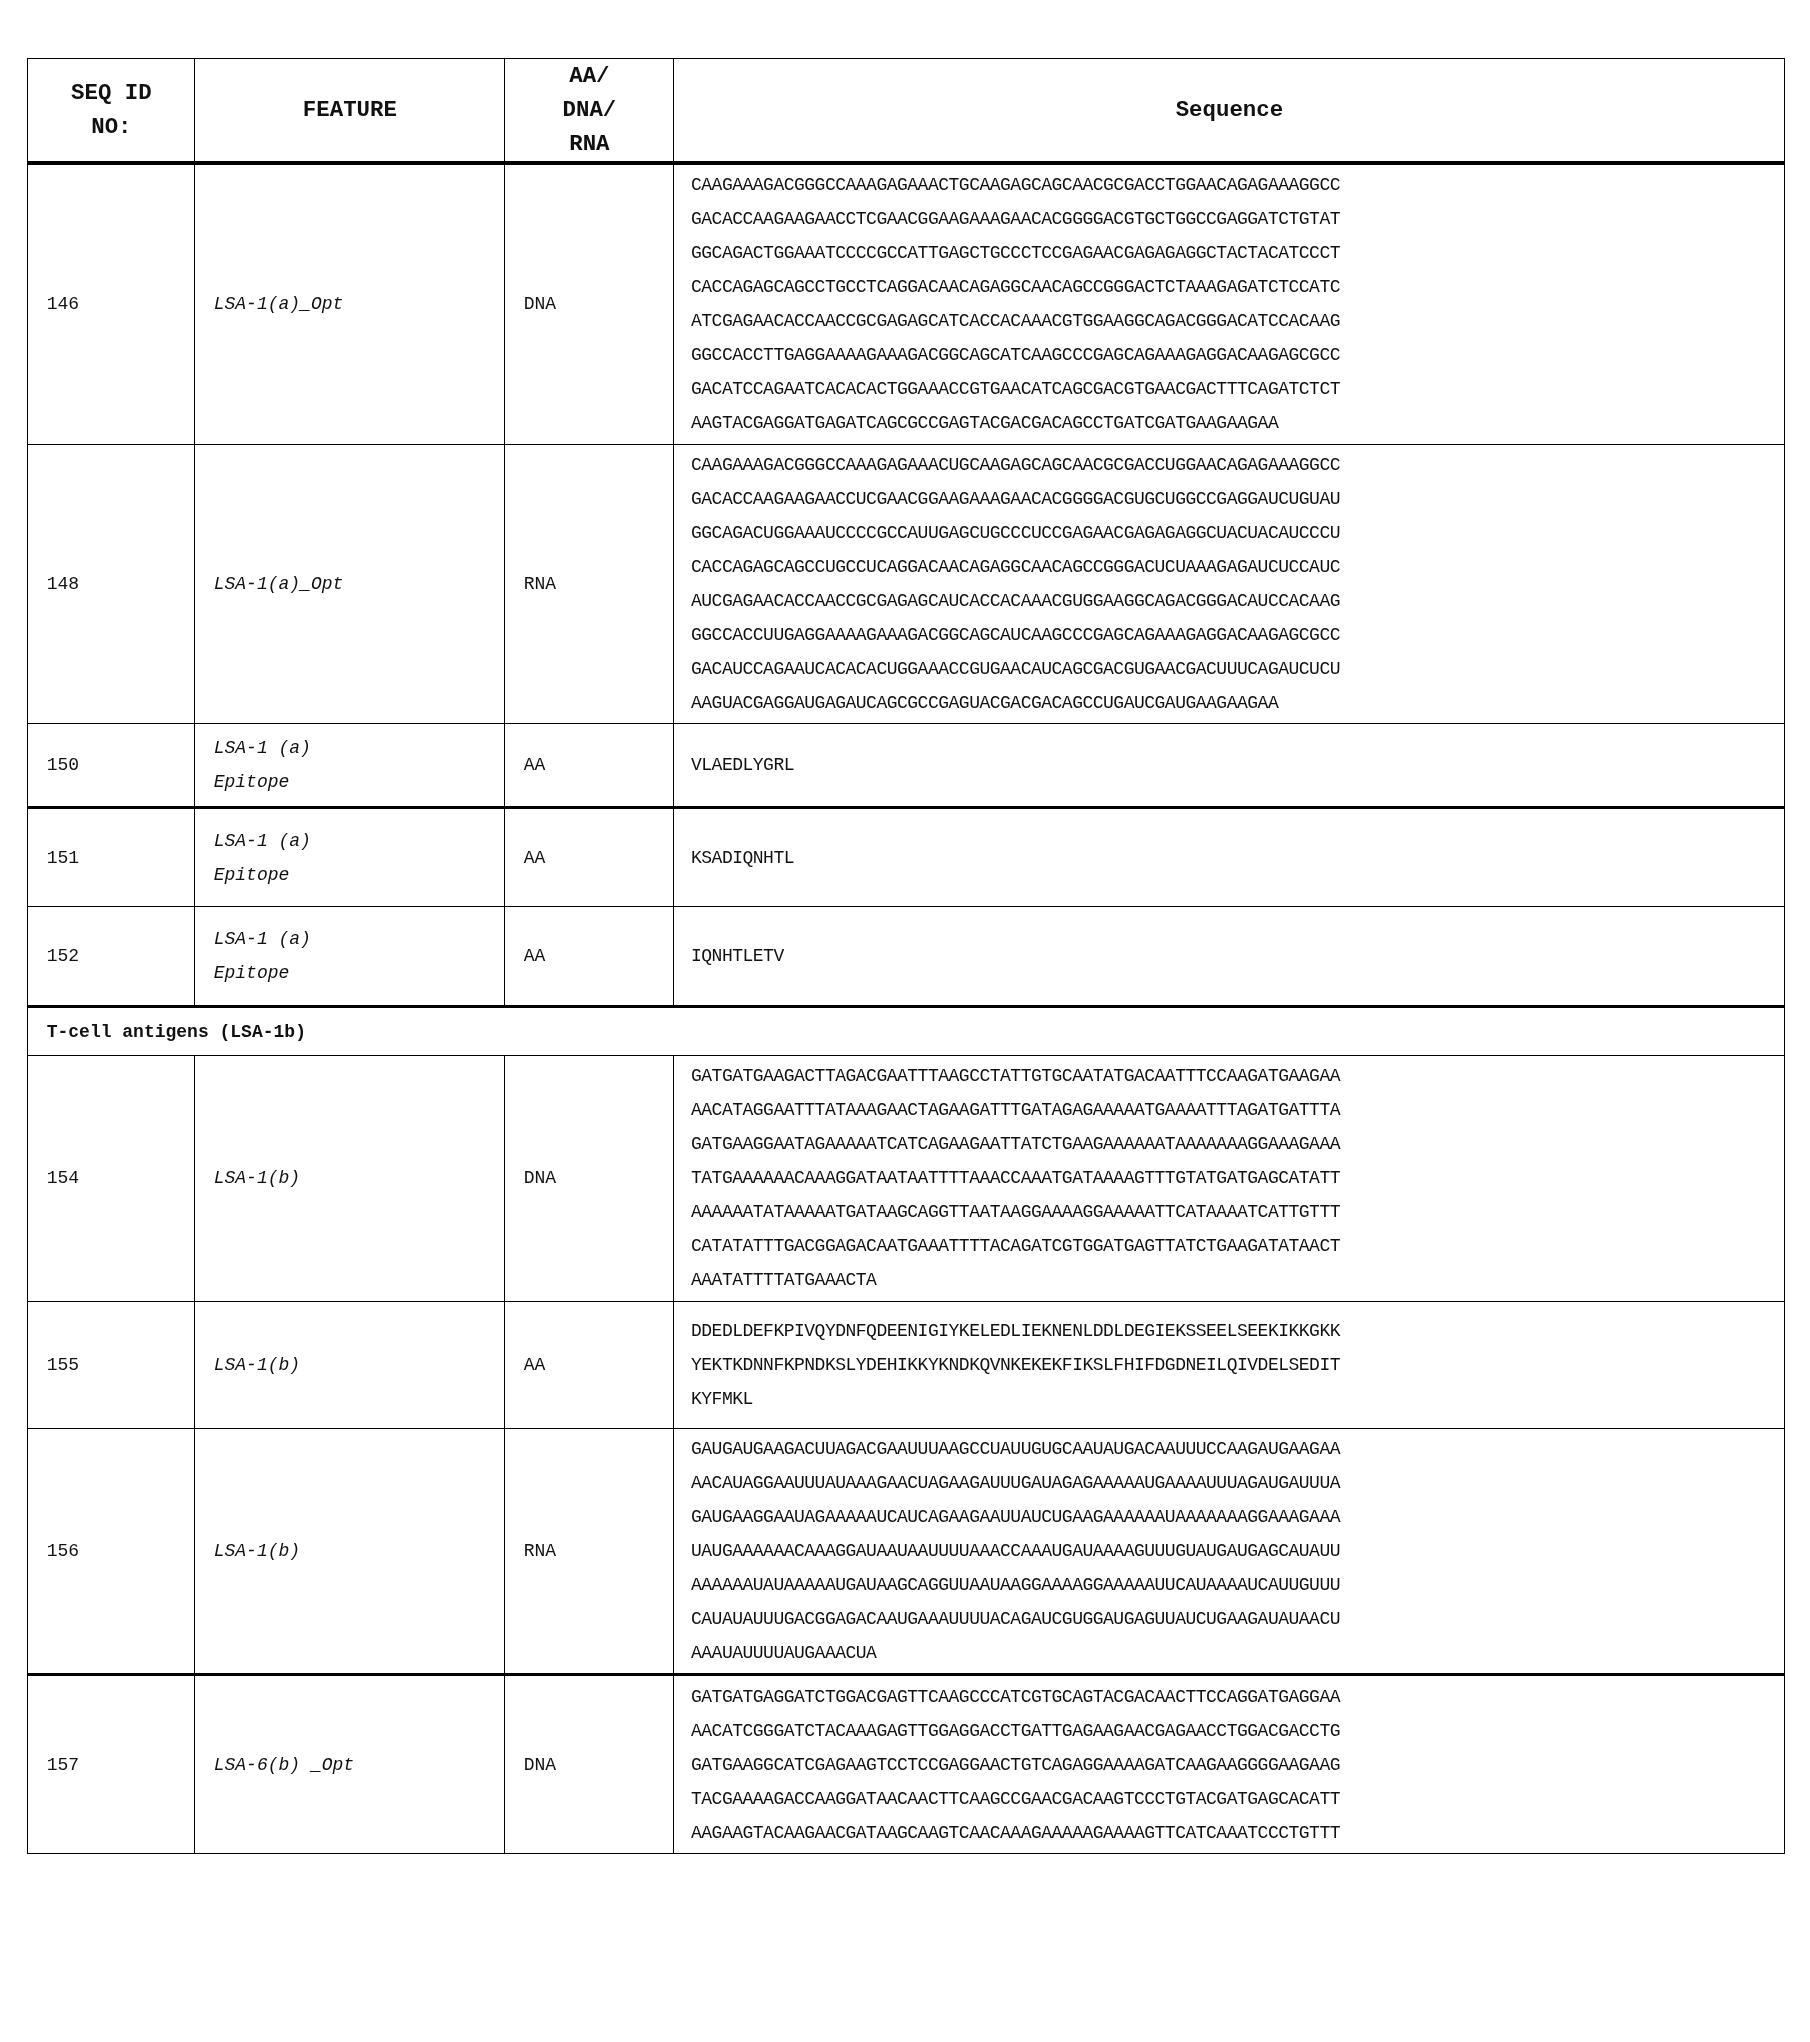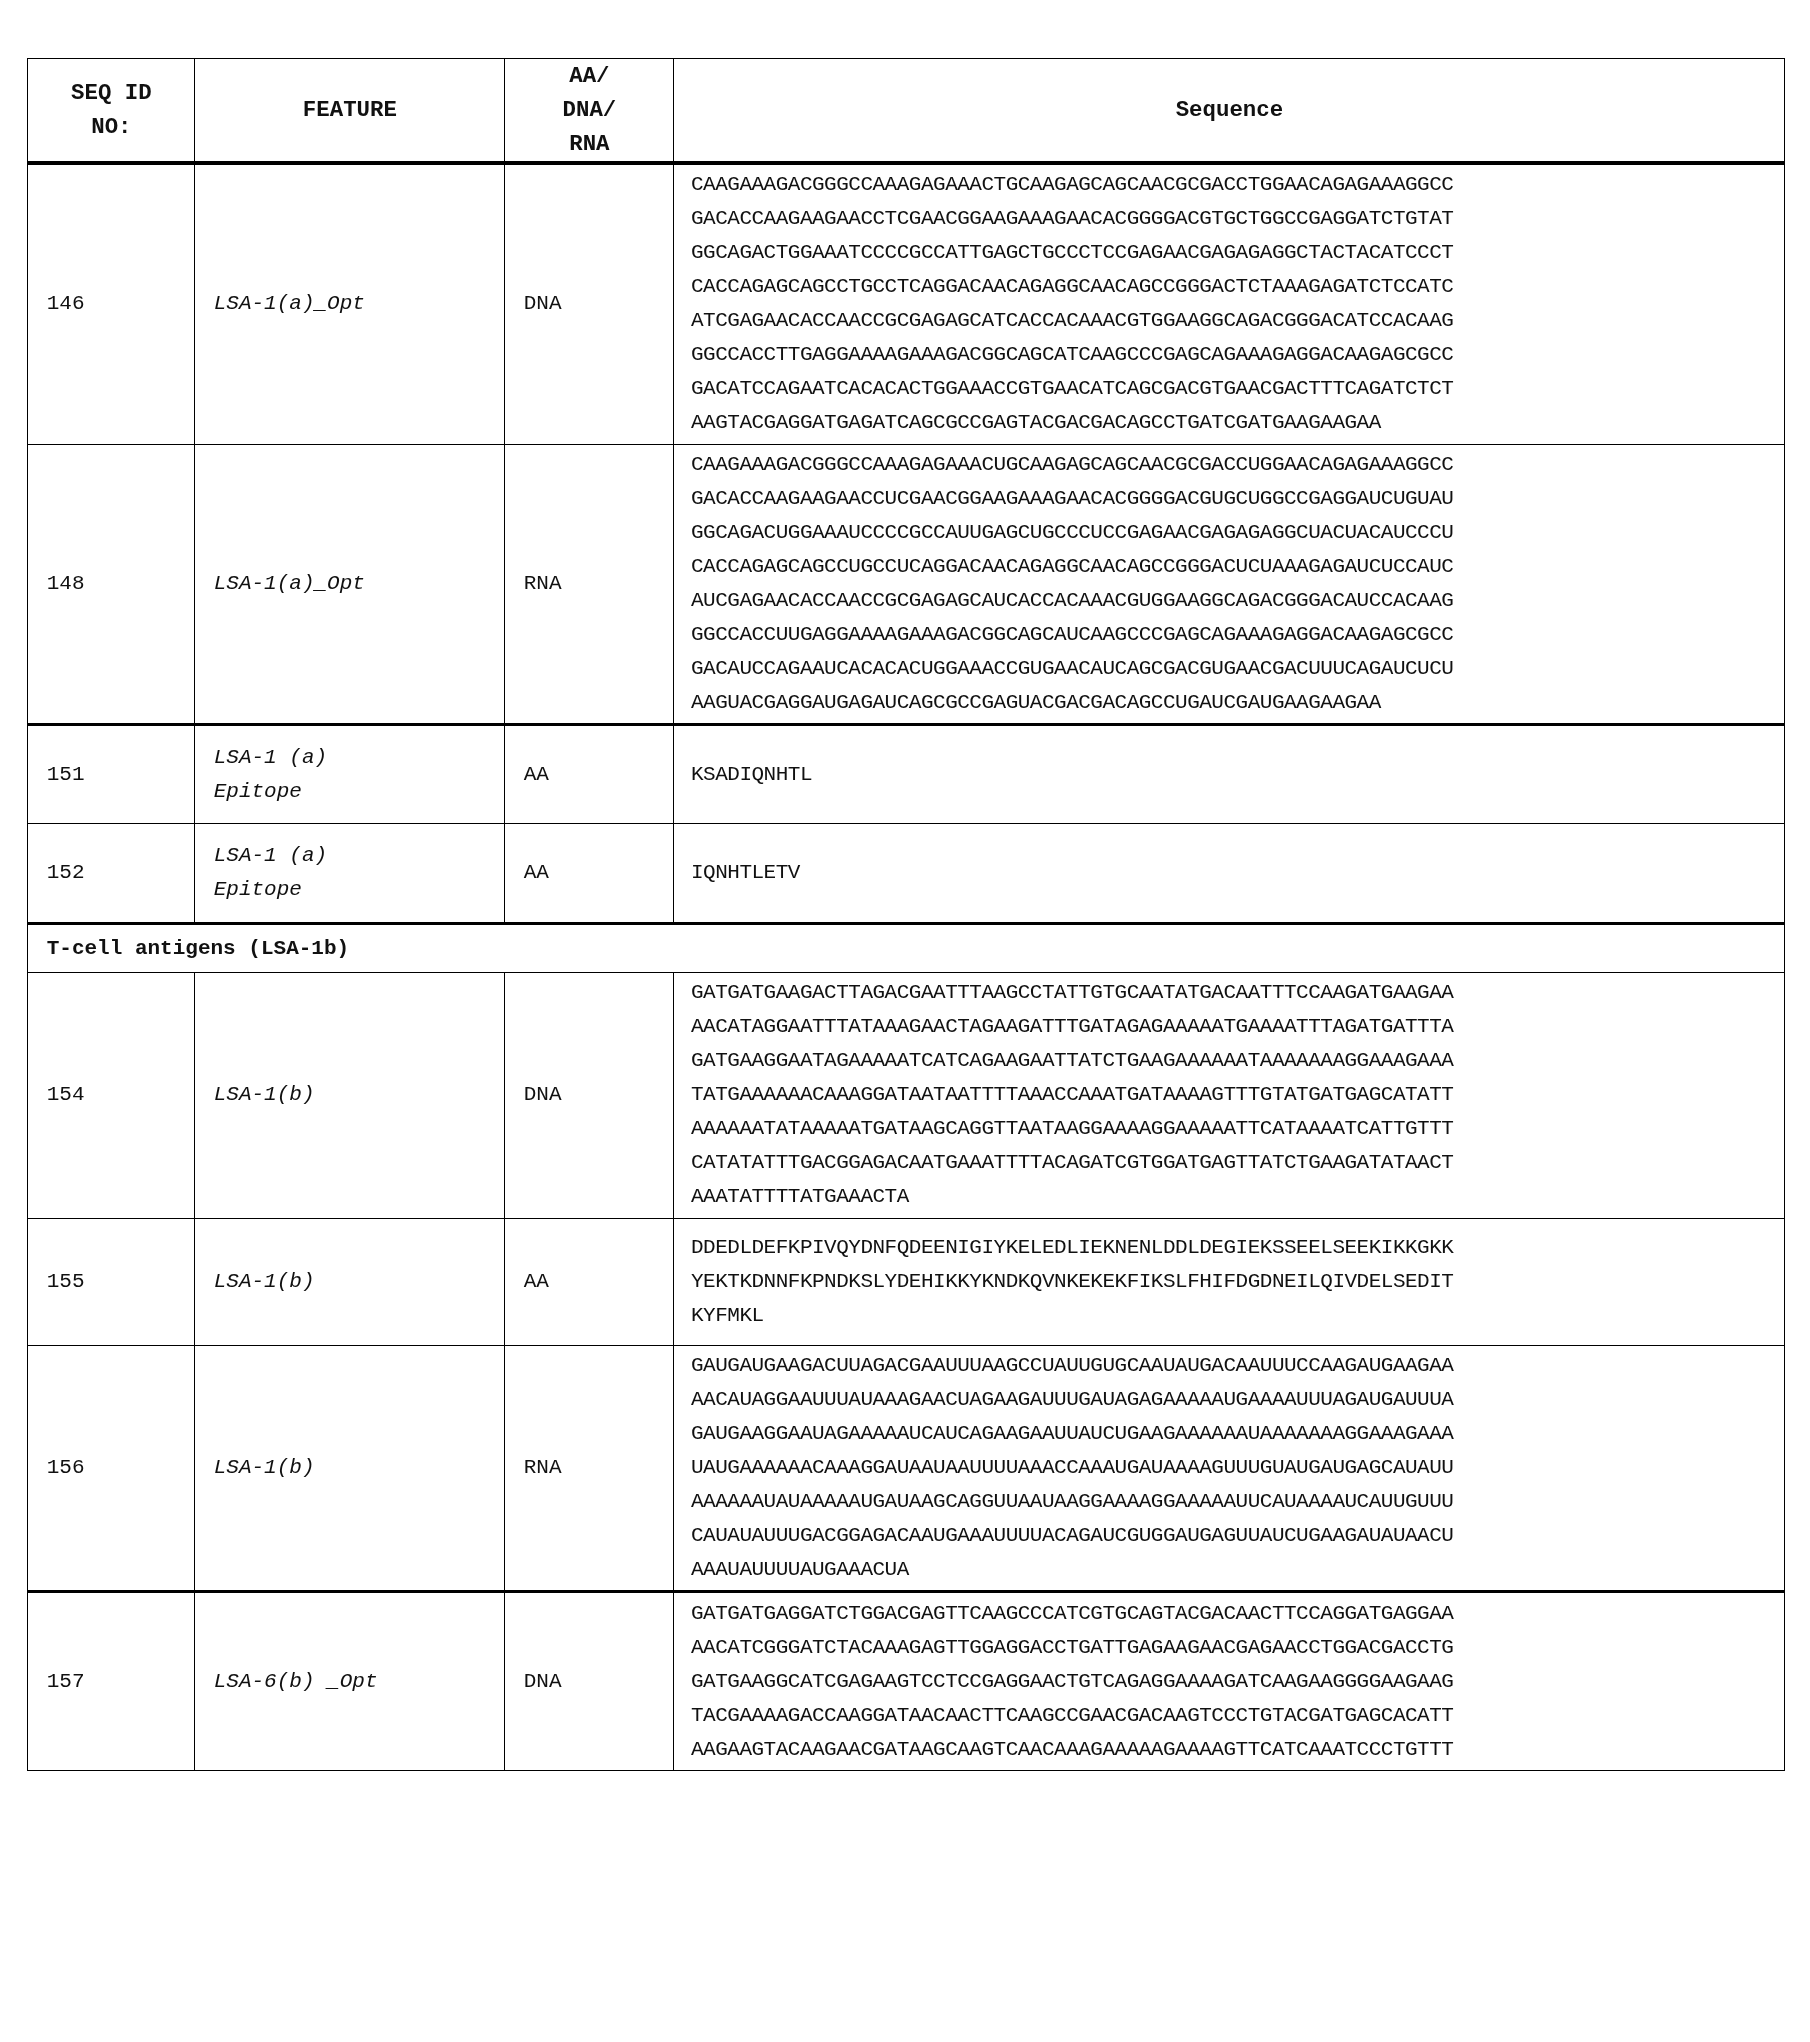--- a/index.html
+++ b/index.html
@@ -4,21 +4,21 @@
 <style>
   html, body { margin:0; padding:0; background:#fff; }
   body { width:1811px; height:2043px; position:relative; overflow:hidden;
          font-family:"Liberation Mono", "DejaVu Sans Mono", monospace; color:#111; }
   table { position:absolute; left:27.4px; top:42px; width:1756px; border-collapse:collapse;
           table-layout:fixed;margin-top:16px; }
   td, th { border:1.7px solid #000; padding:0; vertical-align:middle; }
   col.c1 { width:167px; } col.c2 { width:310px; } col.c3 { width:169px; } col.c4 { width:1111px; }
   th { font-family:"Liberation Mono", monospace; font-weight:bold; font-size:22.4px; line-height:34px;
        text-align:center; height:101px; border-bottom-width:4.2px; }
-  td { font-size:21px; line-height:34px; }
+  td { font-size:18px; line-height:34px; }
   td.id, td.feat, td.type { padding-left:18.3px; }
   td.feat { padding-left:18.3px; white-space:pre-wrap;font-style:italic; }
   td.seq { padding:3.3px 15px 3.3px 16.6px; white-space:pre; letter-spacing:-0.5px; }
   tr.thick td { border-top-width:3.3px; }
   td.section { font-weight:bold; padding-left:18.3px; height:47px; border-top-width:3.3px; }
   .line { display:block; }
 </style>
 </head>
 <body>
 
@@ -49,20 +49,27 @@
         <td class="id">146</td>
         <td class="feat">LSA-1(a)_Opt</td>
         <td class="type">DNA</td>
         <td class="seq"><span class="line">CAAGAAAGACGGGCCAAAGAGAAACTGCAAGAGCAGCAACGCGACCTGGAACAGAGAAAGGCC</span><span class="line">GACACCAAGAAGAACCTCGAACGGAAGAAAGAACACGGGGACGTGCTGGCCGAGGATCTGTAT</span><span class="line">GGCAGACTGGAAATCCCCGCCATTGAGCTGCCCTCCGAGAACGAGAGAGGCTACTACATCCCT</span><span class="line">CACCAGAGCAGCCTGCCTCAGGACAACAGAGGCAACAGCCGGGACTCTAAAGAGATCTCCATC</span><span class="line">ATCGAGAACACCAACCGCGAGAGCATCACCACAAACGTGGAAGGCAGACGGGACATCCACAAG</span><span class="line">GGCCACCTTGAGGAAAAGAAAGACGGCAGCATCAAGCCCGAGCAGAAAGAGGACAAGAGCGCC</span><span class="line">GACATCCAGAATCACACACTGGAAACCGTGAACATCAGCGACGTGAACGACTTTCAGATCTCT</span><span class="line">AAGTACGAGGATGAGATCAGCGCCGAGTACGACGACAGCCTGATCGATGAAGAAGAA</span></td>
       </tr>
       <tr style="height: 277px;">
         <td class="id">148</td>
         <td class="feat">LSA-1(a)_Opt</td>
         <td class="type">RNA</td>
         <td class="seq"><span class="line">CAAGAAAGACGGGCCAAAGAGAAACUGCAAGAGCAGCAACGCGACCUGGAACAGAGAAAGGCC</span><span class="line">GACACCAAGAAGAACCUCGAACGGAAGAAAGAACACGGGGACGUGCUGGCCGAGGAUCUGUAU</span><span class="line">GGCAGACUGGAAAUCCCCGCCAUUGAGCUGCCCUCCGAGAACGAGAGAGGCUACUACAUCCCU</span><span class="line">CACCAGAGCAGCCUGCCUCAGGACAACAGAGGCAACAGCCGGGACUCUAAAGAGAUCUCCAUC</span><span class="line">AUCGAGAACACCAACCGCGAGAGCAUCACCACAAACGUGGAAGGCAGACGGGACAUCCACAAG</span><span class="line">GGCCACCUUGAGGAAAAGAAAGACGGCAGCAUCAAGCCCGAGCAGAAAGAGGACAAGAGCGCC</span><span class="line">GACAUCCAGAAUCACACACUGGAAACCGUGAACAUCAGCGACGUGAACGACUUUCAGAUCUCU</span><span class="line">AAGUACGAGGAUGAGAUCAGCGCCGAGUACGACGACAGCCUGAUCGAUGAAGAAGAA</span></td>
+      </tr>
+      <tr style="height: 84px;">
+        <td class="id">150</td>
+        <td class="feat">LSA-1 (a)
+Epitope</td>
+        <td class="type">AA</td>
+        <td class="seq"><span class="line">VLAEDLYGRL</span></td>
       </tr>
       <tr class="thick" style="height: 99px;">
         <td class="id">151</td>
         <td class="feat">LSA-1 (a)
 Epitope</td>
         <td class="type">AA</td>
         <td class="seq"><span class="line">KSADIQNHTL</span></td>
       </tr>
       <tr style="height: 100px;">
         <td class="id">152</td>

